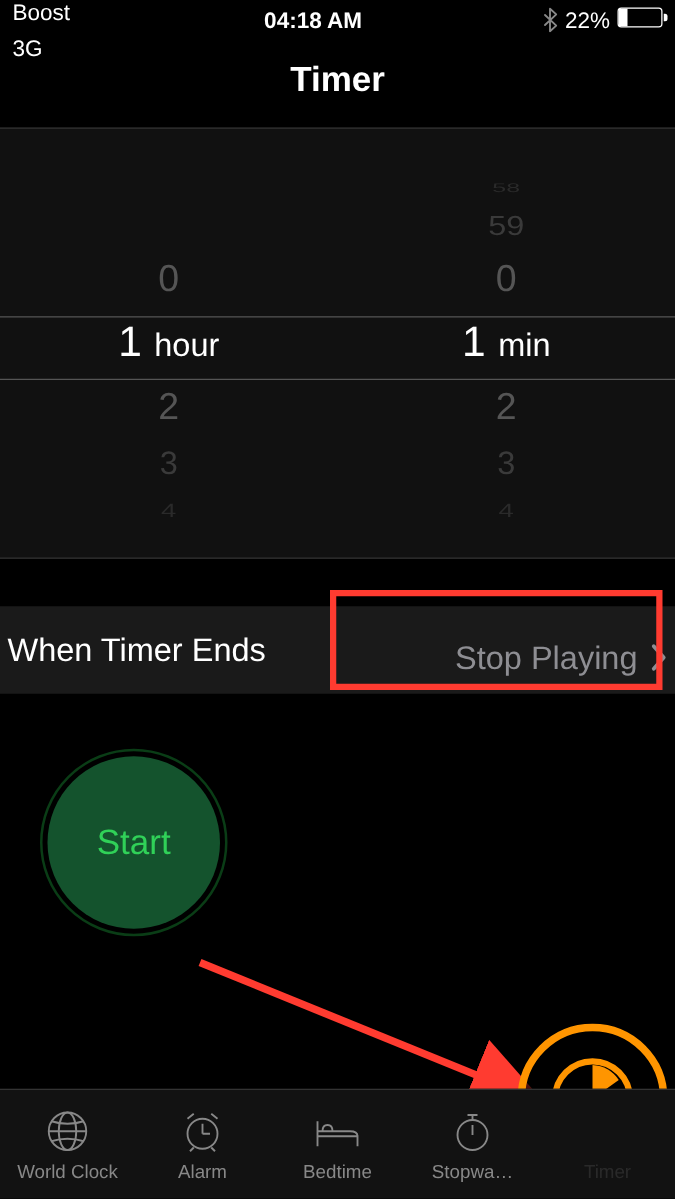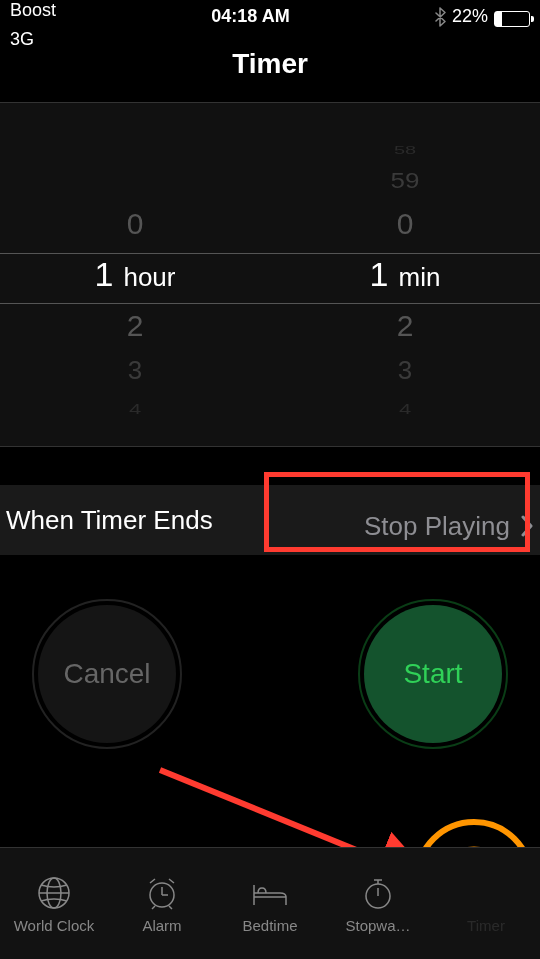--- a/index.html
+++ b/index.html
@@ -2,21 +2,21 @@
 <html><head>
 <meta charset="utf-8">
 <style>
   * { margin: 0; padding: 0; box-sizing: border-box; }
   html, body { width: 540px; height: 959px; background: #000; font-family: -apple-system, "Helvetica Neue", Helvetica, Arial, sans-serif; color: #fff; overflow: hidden; position: relative; }
   .status-bar { height: 32px; display: flex; align-items: center; justify-content: space-between; padding: 0 10px; font-size: 18px; color: #fff; }
   .status-left { display: flex; gap: 8px; flex-direction: column; }
   .signal-dots { display: flex; gap: 3px; }
   .dot { width: 9px; height: 9px; border-radius: 50%; border: 1px solid #fff; }
   .dot.filled { background: #fff; }
-  .status-right { display: flex; align-items: flex-end; gap: 6px; }
+  .status-right { display: flex; align-items: flex-start; gap: 6px; }
   .battery { width: 36px; height: 16px; border: 1.5px solid #fff; border-radius: 3px; position: relative; }
   .battery::after { content: ""; position: absolute; right: -5px; top: 4px; width: 3px; height: 6px; background: #fff; border-radius: 0 2px 2px 0; }
   .battery .fill { height: 100%; background: #fff; width: 22%; }
   .header { text-align: center; padding: 16px 0 22px; }
   .header-title { font-size: 28px; font-weight: 600; }
   .picker { background: #111; height: 345px; position: relative; display: flex; border-top: 0.5px solid #333; border-bottom: 0.5px solid #333;}
   .picker .sel-lines::before, .picker .sel-lines::after {
     content: ""; position: absolute; left: 0; right: 0; height: 0; border-top: 1px solid #555;
   }
   .picker .sel-lines::before { top: 150px; }
@@ -41,21 +41,21 @@
   .highlight-box { position: absolute; border: 5px solid #ff3b30; pointer-events: none; }
 
   .buttons { display: flex; justify-content: space-between; padding: 50px 38px 0; }
   .circle-btn { width: 138px; height: 138px; border-radius: 50%; display: flex; align-items: center; justify-content: center; font-size: 28px; position: relative; }
   .circle-btn::before { content:""; position:absolute; inset:-6px; border:2px solid rgba(80,80,80,0.4); border-radius:50%; }
   .cancel-btn { background: #151515; color: #666; }
   .cancel-btn::before{ border-color: #222;}
   .start-btn { background: #14532d; color: #30d158; }
   .start-btn::before{ border-color:#0a3d16;}
 
-  .tab-bar { position: absolute; bottom: 0; left: 0; right: 0; height: 112px; background: #121212; border-top: 0.5px solid #333; display: flex; }
+  .tab-bar { position: absolute; bottom: 0; left: 0; right: 0; height: 88px; background: #121212; border-top: 0.5px solid #333; display: flex; }
   .tab { flex: 1; display: flex; flex-direction: column; align-items: center; justify-content: center; gap: 4px; color: #888; font-size: 15px; }
   .tab-icon { width: 40px; height: 40px; display:flex; align-items:center; justify-content:center; }
 
   .annot-circle { position: absolute; width: 120px; height: 120px; border: 6px solid #ff9500; background: rgba(0,0,0,0.7); border-radius: 50%; bottom: 20px; right: 6px; display:flex; align-items:center; justify-content:center;}
   .annot-arrow { position: absolute; }
 
   svg { display:block; }
 </style>
 </head>
 <body>
@@ -124,23 +124,20 @@
       <svg width="14" height="22" viewBox="0 0 14 22">
           <path d="M3 2 L11 11 L3 20" stroke="#8e8e93" stroke-width="3" fill="none" stroke-linecap="round" stroke-linejoin="round"></path>
         </svg>
     </span>
   </span>
 </div>
 
 <div class="highlight-box" style="left:264px; top:472px; width:266px; height:80px;"></div>
 
 <div class="buttons">
-  <div class="circle-btn cancel-btn">
-    <span>Cancel</span>
-  </div>
   <div class="circle-btn start-btn">
     <span>Start</span>
   </div>
 </div>
 
 <svg class="annot-arrow" style="left:150px; top:760px;" width="310" height="140" viewBox="0 0 310 140">
   <defs>
       <marker id="ah" markerWidth="12" markerHeight="12" refX="9" refY="5" orient="auto">
         <path d="M0,0 L10,5 L0,10 Z" fill="#ff3b30"></path>
       </marker>

